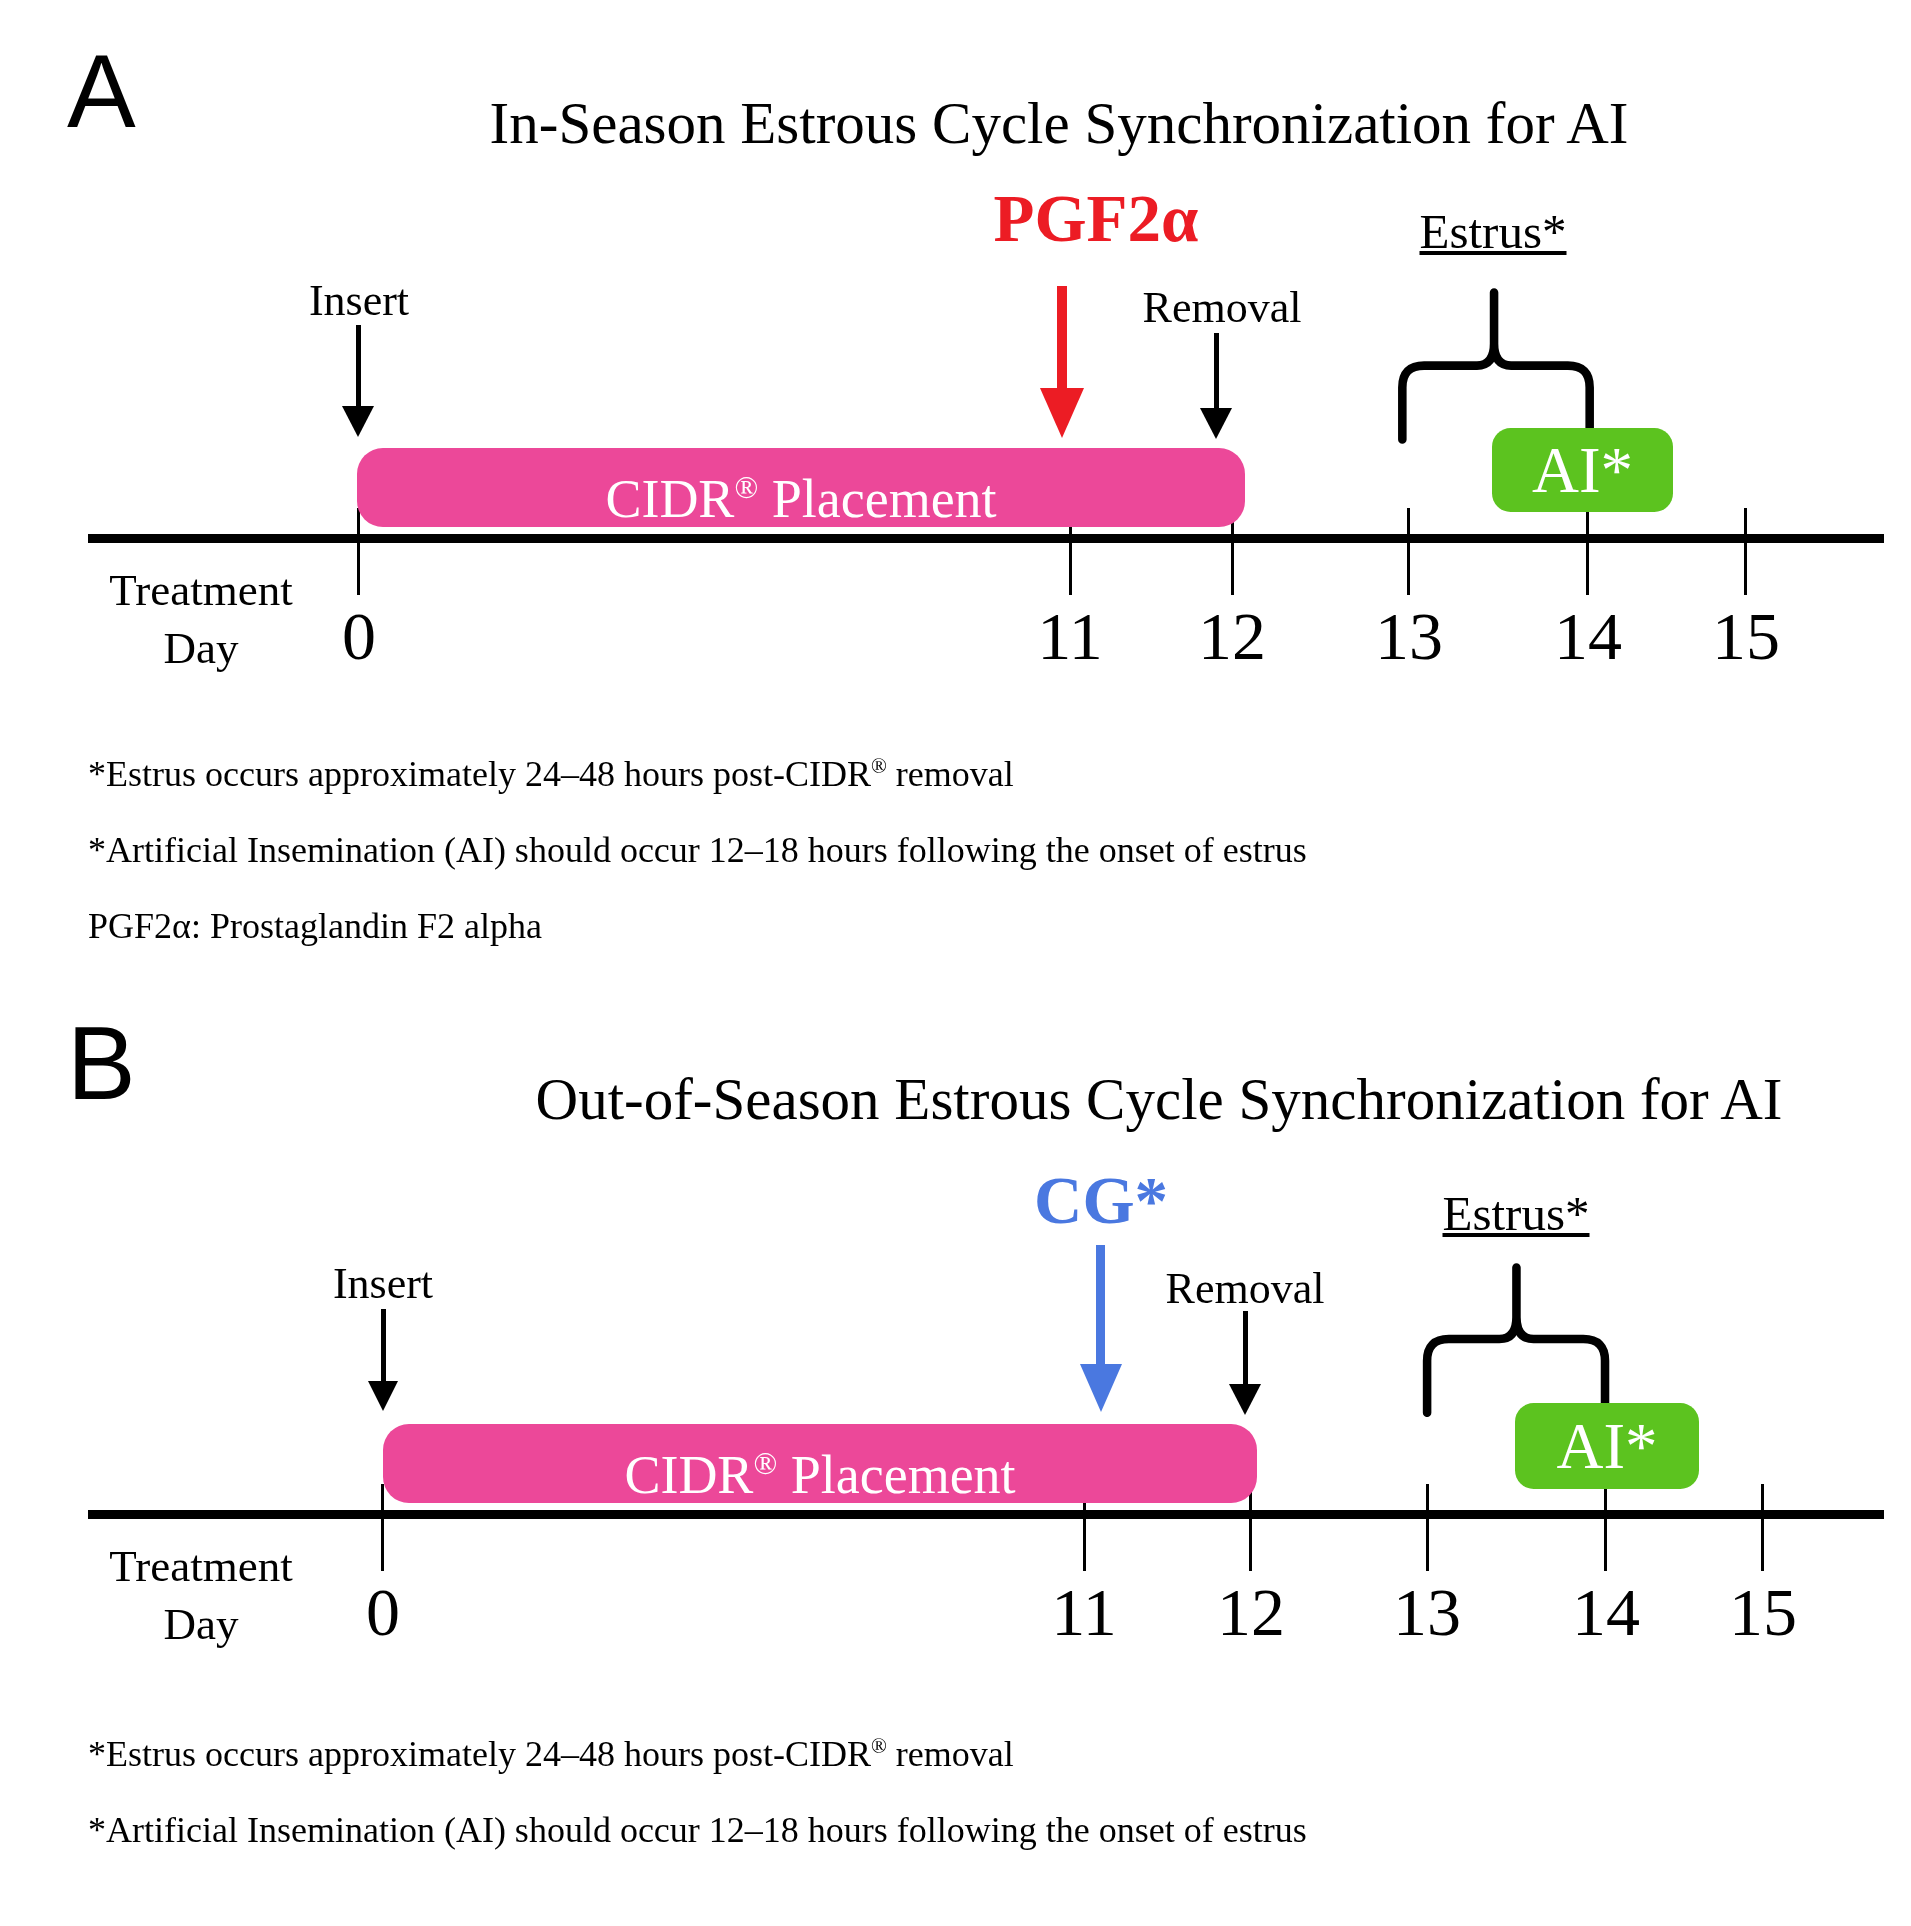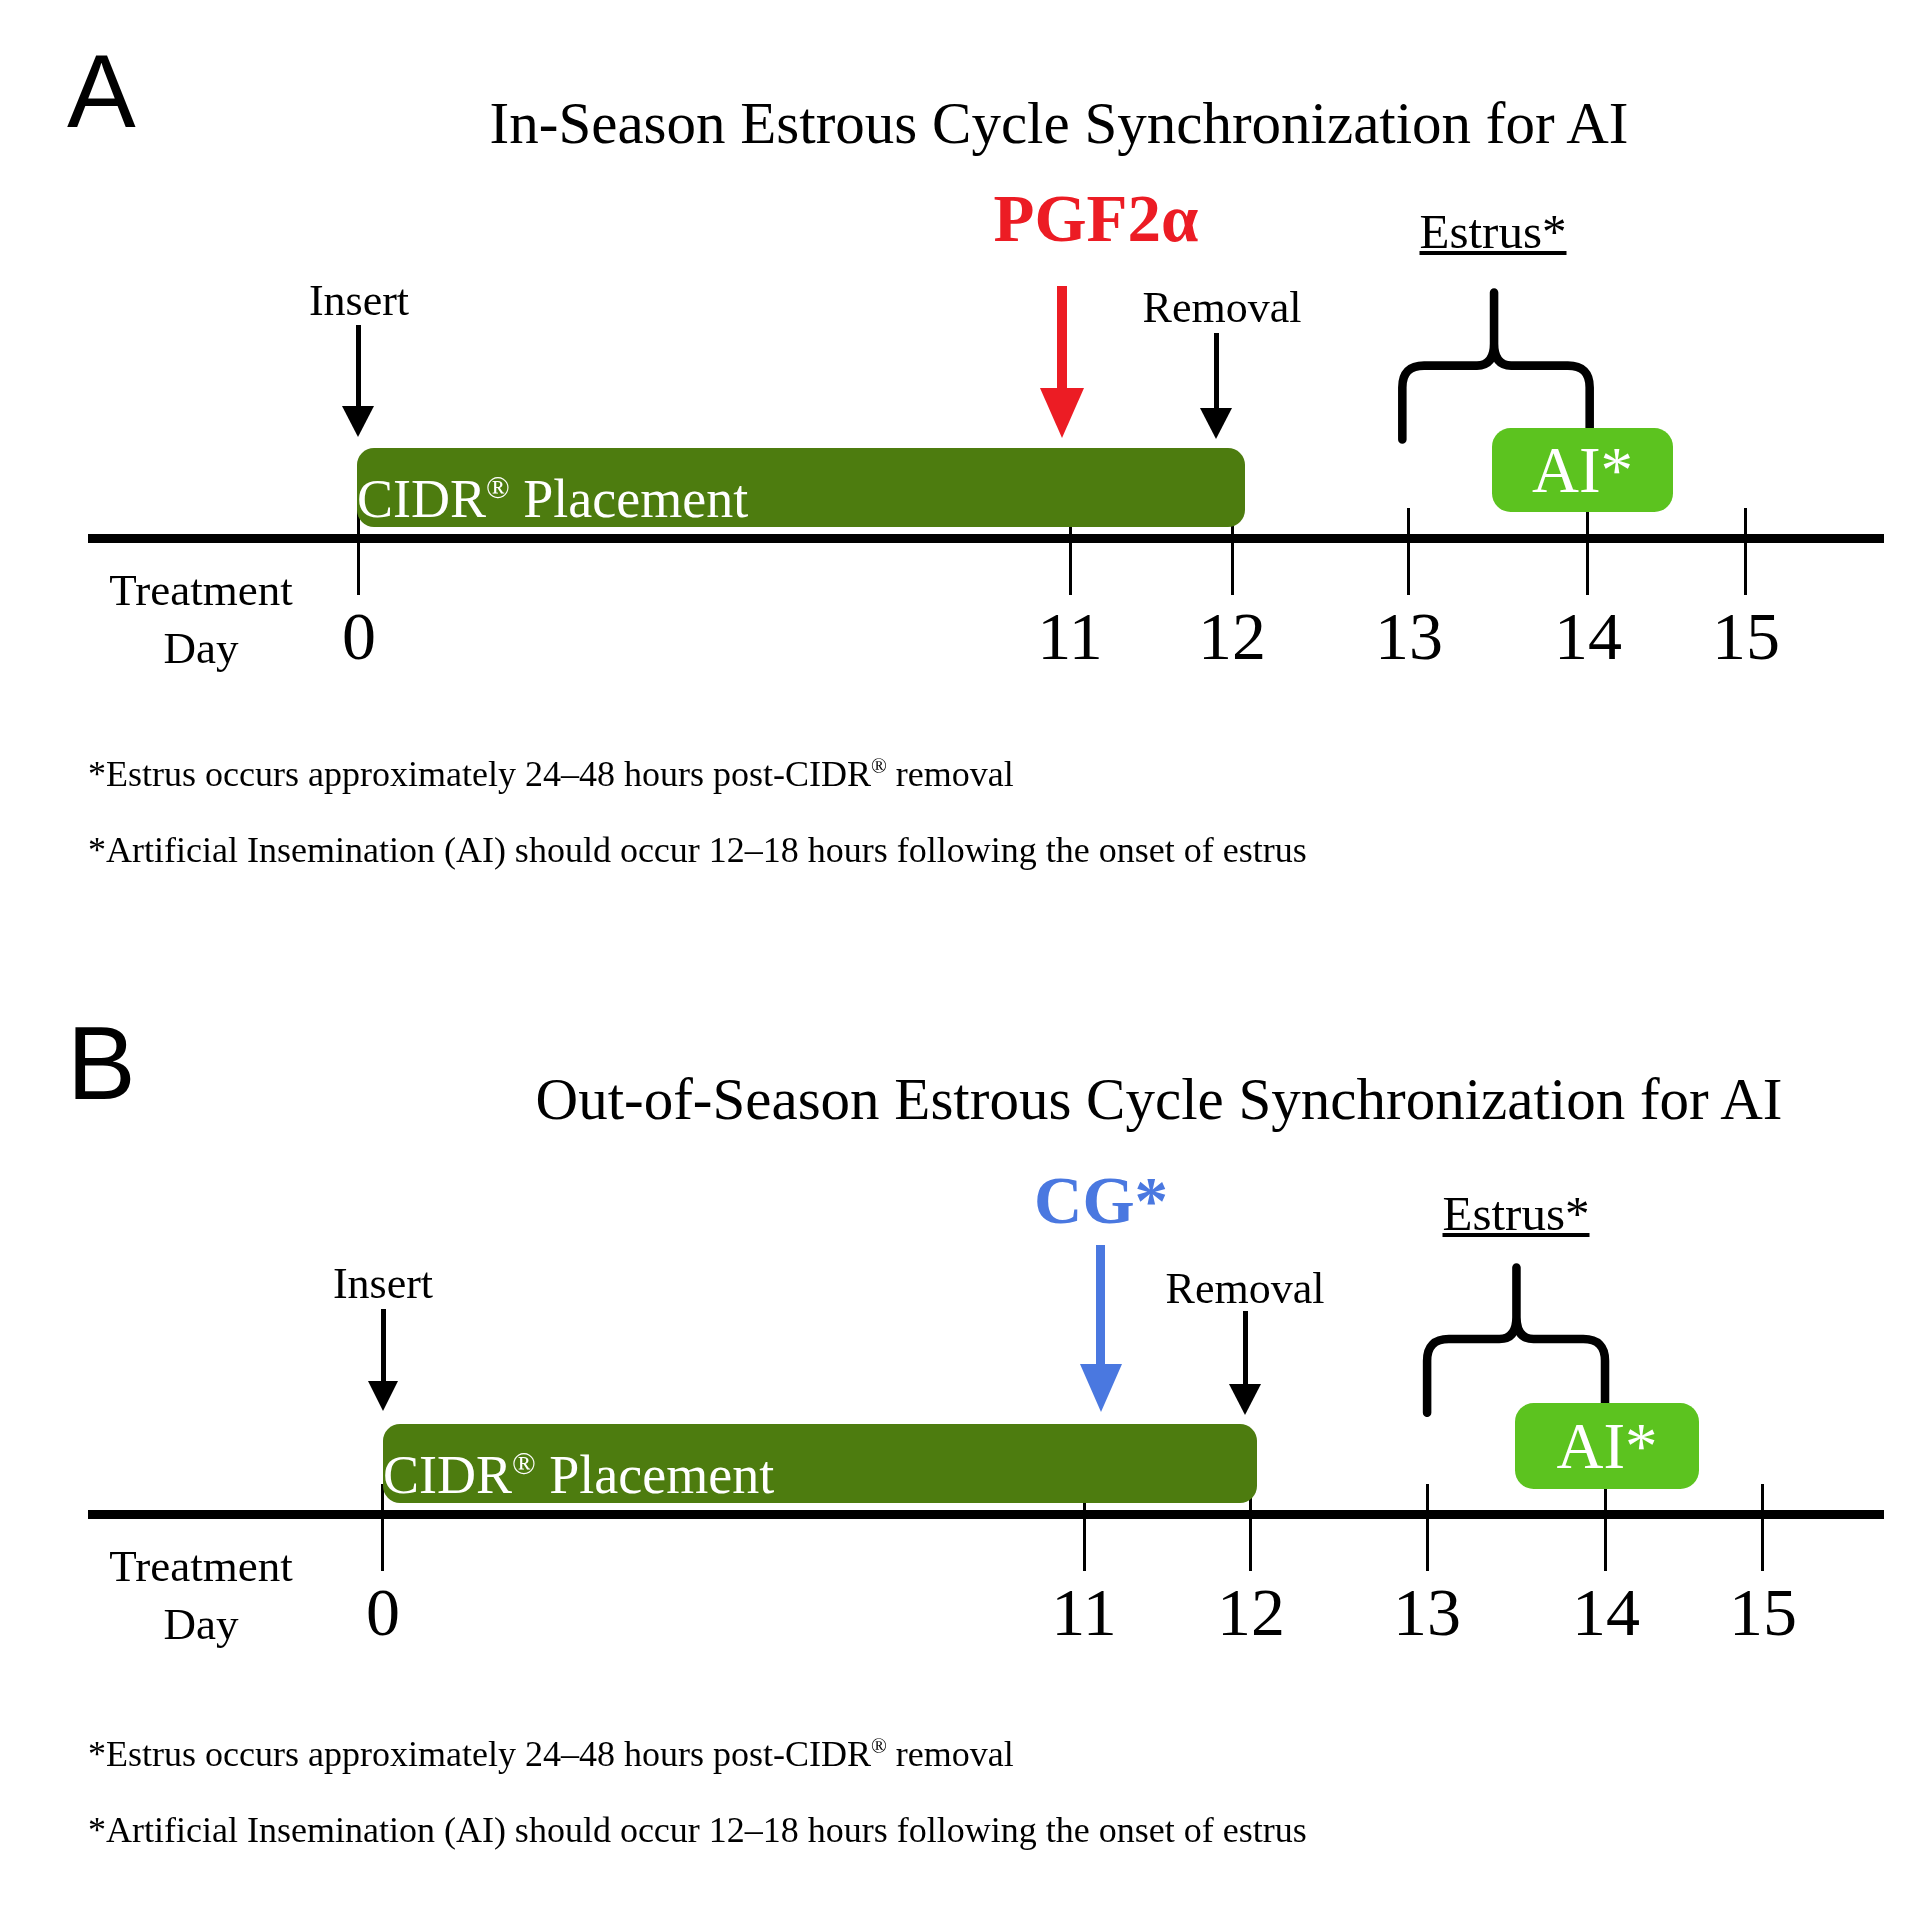--- a/index.html
+++ b/index.html
@@ -11,21 +11,21 @@
   .fig-title{font-size:59px;line-height:1;margin-top:18px;}
   .drug-label{font-size:67px;line-height:1;font-weight:bold;}
   .drug-red{color:var(--c-red,#EC1C24);}
   .drug-blue{color:var(--c-blue,#4A78E0);}
   .estrus-label{font-size:49px;line-height:1;text-decoration:underline;}
   .small-label{font-size:44px;line-height:1;}
   .axis{height:8.6px;background:#000;}
   .tick{width:3.1px;background:#000;}
   .day-num{font-size:68px;line-height:1;}
   .axis-caption{font-size:45px;line-height:1;}
-  .cidr-bar{background:#4d7c0f;border-radius:17px;color:#fff;text-align:left;}
+  .cidr-bar{background:#ec4899;border-radius:26px;color:#fff;text-align:center;}
   .cidr-text{font-size:54px;line-height:79px;color:#fff;}
   .ai-box{background:var(--c-green,#5CC31F);border-radius:18.7px;text-align:center;color:#fff;}
   .ai-text{font-size:65px;color:#fff;}
   .sup{font-size:0.58em;vertical-align:super;}
   .stem{background:#000;}
   .stem-red{background:var(--c-red,#EC1C24);}
   .stem-blue{background:var(--c-blue,#4A78E0);}
   .arrowhead{width:0;height:0;border-style:solid;border-color:transparent;}
   .head-black{border-top-color:#000;}
   .head-red{border-top-color:var(--c-red,#EC1C24);}
@@ -82,20 +82,21 @@
     <div class="abs day-num ctr" style="left:1409px;top:602px;">13</div>
     <div class="abs day-num ctr" style="left:1588px;top:602px;">14</div>
     <div class="abs day-num ctr" style="left:1746px;top:602px;">15</div>
 
     <div class="abs axis-caption ctr" style="left:201px;top:568px;">Treatment</div>
     <div class="abs axis-caption ctr" style="left:201px;top:626px;">Day</div>
 
     <div class="abs footnotes" style="left:88px;top:732px;">
       <div><span>*Estrus occurs approximately 24–48 hours post-CIDR</span><span class="sup">®</span><span> removal</span></div>
       <div><span>*Artificial Insemination (AI) should occur 12–18 hours following the onset of estrus</span><span class="sup"></span><span></span></div>
+      <div><span>PGF2α: Prostaglandin F2 alpha</span><span class="sup"></span><span></span></div>
     </div>
   </div>
 
   <div>
     <div class="abs panel-letter" style="left:67px;top:1012px;">B</div>
     <div class="abs fig-title ctr" style="left:1159px;top:1052px;">Out-of-Season Estrous Cycle Synchronization for AI</div>
 
     <div class="abs drug-label drug-blue ctr" style="left:1101px;top:1167px;">CG*</div>
     <div class="abs stem-blue" style="left:1096px;top:1245px;width:9.3px;height:123px;"></div>
     <div class="abs arrowhead head-blue" style="left:1080px;top:1364px;border-width:48px 21px 0 21px;"></div>

